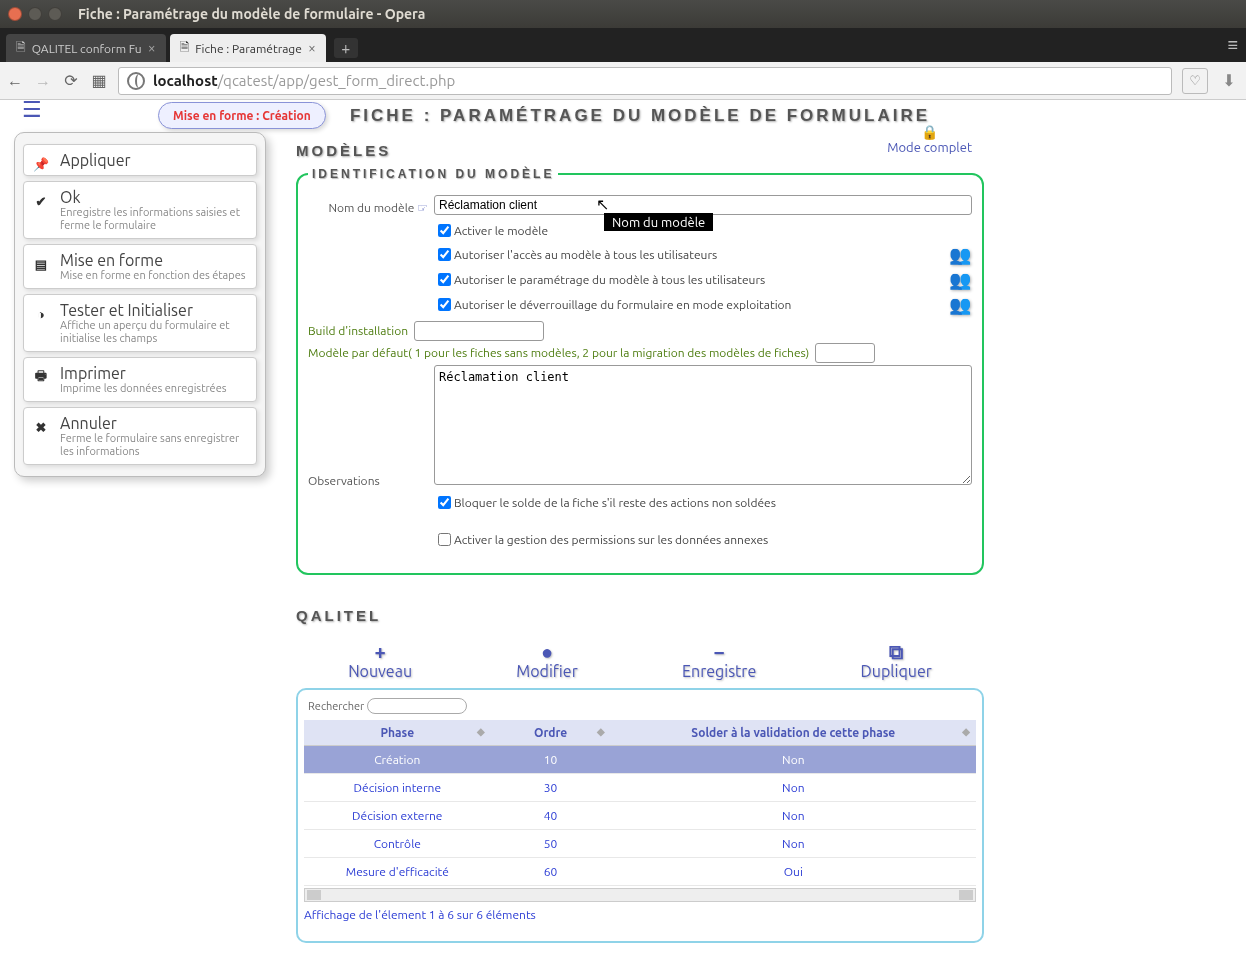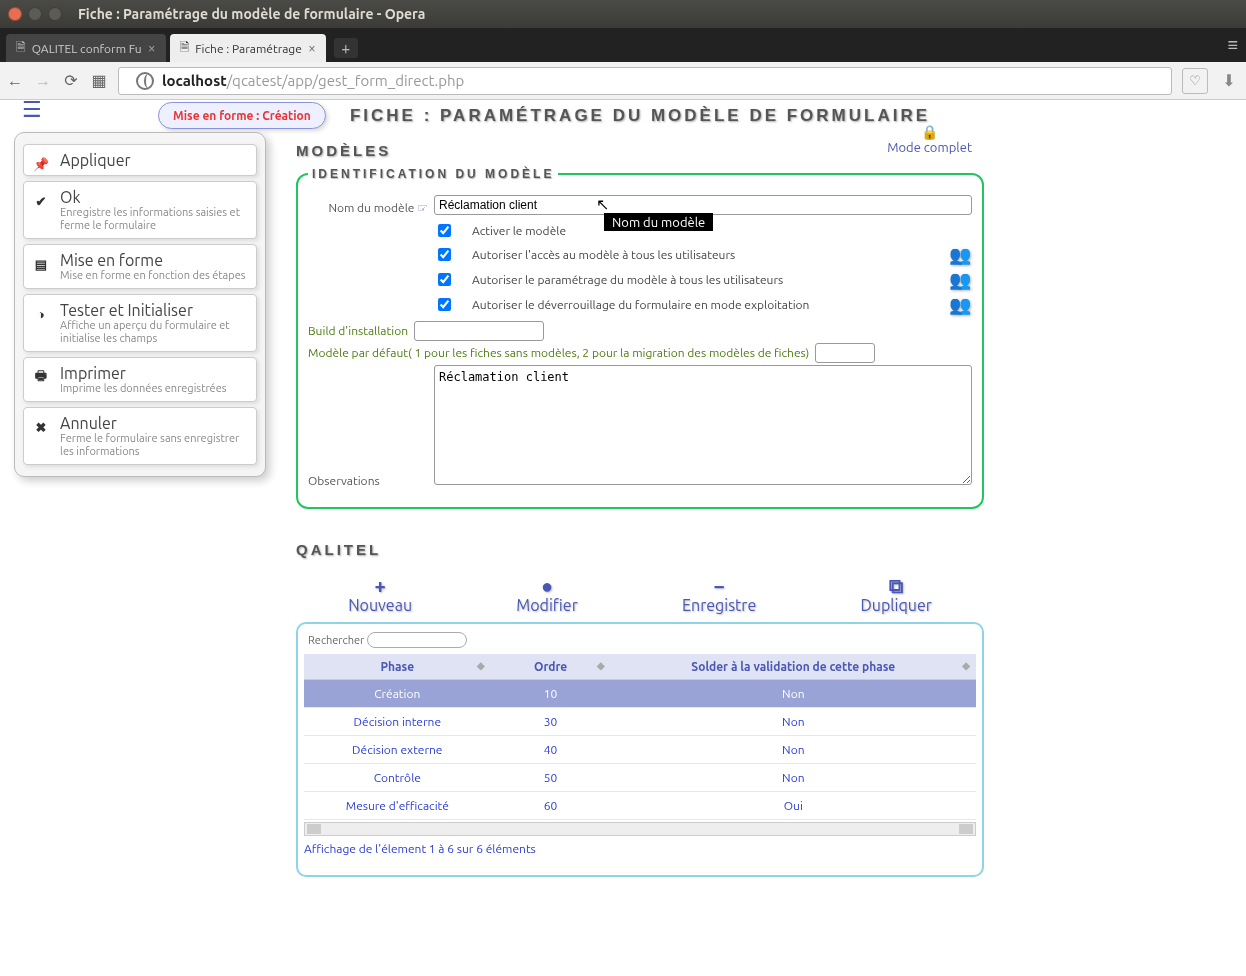--- a/index.html
+++ b/index.html
@@ -16,21 +16,21 @@
 .tabstrip{height:34px;background:#222;display:flex;align-items:end;padding:0 6px;position:relative}
 .tab{height:28px;background:#444;color:#ccc;border-radius:4px 4px 0 0;padding:0 10px;display:flex;align-items:center;gap:6px;font-size:12px;margin-right:4px;max-width:180px;position:relative}
 .tab.active{background:#eee;color:#333}
 .tab .tab-close{font-size:14px;color:inherit;opacity:.7}
 .newtab{width:24px;height:20px;background:#333;color:#bbb;border-radius:3px;display:flex;align-items:center;justify-content:center;font-size:16px;margin-left:4px;margin-bottom:4px}
 .tabmenu{position:absolute;right:8px;top:6px;color:#bbb;font-size:18px}
 
 
 .navbar{height:38px;background:#f2f2f2;border-bottom:1px solid #ccc;display:flex;align-items:center;padding:0 6px;gap:10px}
 .navbtn{width:18px;text-align:center;color:#666;font-size:16px}
-.url{flex:1;height:28px;background:#fff;border:1px solid #bbb;border-radius:3px;display:flex;align-items:center;padding:0 17px;gap:8px;font-size:15px}
+.url{flex:1;height:28px;background:#fff;border:1px solid #bbb;border-radius:3px;display:flex;align-items:center;padding:0 8px;gap:8px;font-size:15px}
 .url .globe{width:18px;height:18px;border:2px solid #777;border-radius:50%;position:relative;flex-shrink:0}
 .url .globe:before{content:'';position:absolute;inset:0;border-left:2px solid #777;border-radius:50%;left:6px}
 .url .host{color:#222;font-weight:bold}
 .url .path{color:#999}
 .heart{width:26px;height:26px;border:1px solid #bbb;border-radius:3px;display:flex;align-items:center;justify-content:center;color:#888}
 .dlbtn{width:22px;color:#888;font-size:16px;text-align:center}
 .hamburger{position:absolute;left:22px;top:102px;color:#4b57b5;font-size:22px;line-height:14px}
 
 
 .sidebar{position:absolute;left:14px;top:132px;width:252px;background:#f5f5f5;border:1px solid #bbb;border-radius:10px;box-shadow:4px 4px 8px rgba(0,0,0,.2);padding:6px}
@@ -52,21 +52,21 @@
 fieldset{border:2px solid #22c55e;border-radius:12px;padding:12px 10px 18px;margin:8px 0 32px;position:relative}
 legend{font:bold 12px Arial;letter-spacing:3px;color:#555;text-shadow:1px 1px 1px #bbb;padding:0 4px}
 
 .row{display:flex;align-items:flex-end;gap:6px;margin:2px 0}
 .lbl{font-size:12px;color:#4d7c0f;white-space:nowrap}
 .col-left{width:120px;text-align:right;font-size:12px;color:#555;padding-top:3px}
 .col-right{flex:1}
 .inp{height:20px;border:1px solid #999;border-radius:3px;padding:0 4px;font-size:12px;width:100%;background:#fff}
 .inp.sm{width:130px}
 .txta{width:100%;height:120px;border:1px solid #999;border-radius:3px;padding:4px;font-size:12px;resize:both}
-.chk-line{display:flex;align-items:center;gap:18px;font-size:12px;color:#444;margin:4px 0}
+.chk-line{display:flex;align-items:center;gap:0;font-size:12px;color:#444;margin:4px 0}
 .users-ico{color:#8a93d8;font-size:18px;text-shadow:1px 1px 3px rgba(0,0,0,.3);margin-left:auto}
 .hand{color:#4b57b5;font-size:12px}
 
 .tooltip{position:absolute;left:604px;top:213px;background:#000;color:#fff;font-size:13px;padding:2px 8px;white-space:nowrap;z-index:50}
 .cursor-arrow{position:absolute;left:596px;top:195px;z-index:51;font-size:16px;color:#000;text-shadow:0 0 1px #fff}
 
 
 .actions{display:flex;justify-content:space-around;margin:18px 0 8px}
 .actbtn{text-align:center;color:#4b57b5;font-size:16px;text-shadow:1px 1px 2px rgba(0,0,0,.25)}
 .actbtn .ai{font-size:20px;font-weight:bold;line-height:20px;display:block}
@@ -206,20 +206,33 @@
     </div>
     <div class="row" style="align-items:center">
       <span class="lbl">Modèle par défaut( 1 pour les fiches sans modèles, 2 pour la migration des modèles de fiches)</span>
       <input class="inp" style="width: 60px;" value="">
     </div>
     <div class="row">
       <div class="col-left" style="text-align:left;width:120px">Observations</div>
       <div class="col-right"><textarea class="txta" style="">Réclamation client</textarea></div>
     </div>
 
+    <div class="row">
+        <div class="col-left"></div>
+        <div class="col-right">
+      <div class="chk-line">
+            <input type="checkbox" checked="" style="">
+            <span>Bloquer le solde de la fiche s'il reste des actions non soldées</span>
+          </div>
+      <div class="chk-line" style="margin-top:18px">
+            <input type="checkbox" style="">
+            <span>Activer la gestion des permissions sur les données annexes</span>
+          </div>
+    </div>
+      </div>
   </fieldset>
 
   <div class="section-head">QALITEL</div>
 
   <div class="actions">
     <div class="actbtn"><span class="ai">+</span><span>Nouveau</span></div>
     <div class="actbtn"><span class="ai">●</span><span>Modifier</span></div>
     <div class="actbtn"><span class="ai">−</span><span>Enregistre</span></div>
     <div class="actbtn"><span class="ai">⧉</span><span>Dupliquer</span></div>
   </div>

